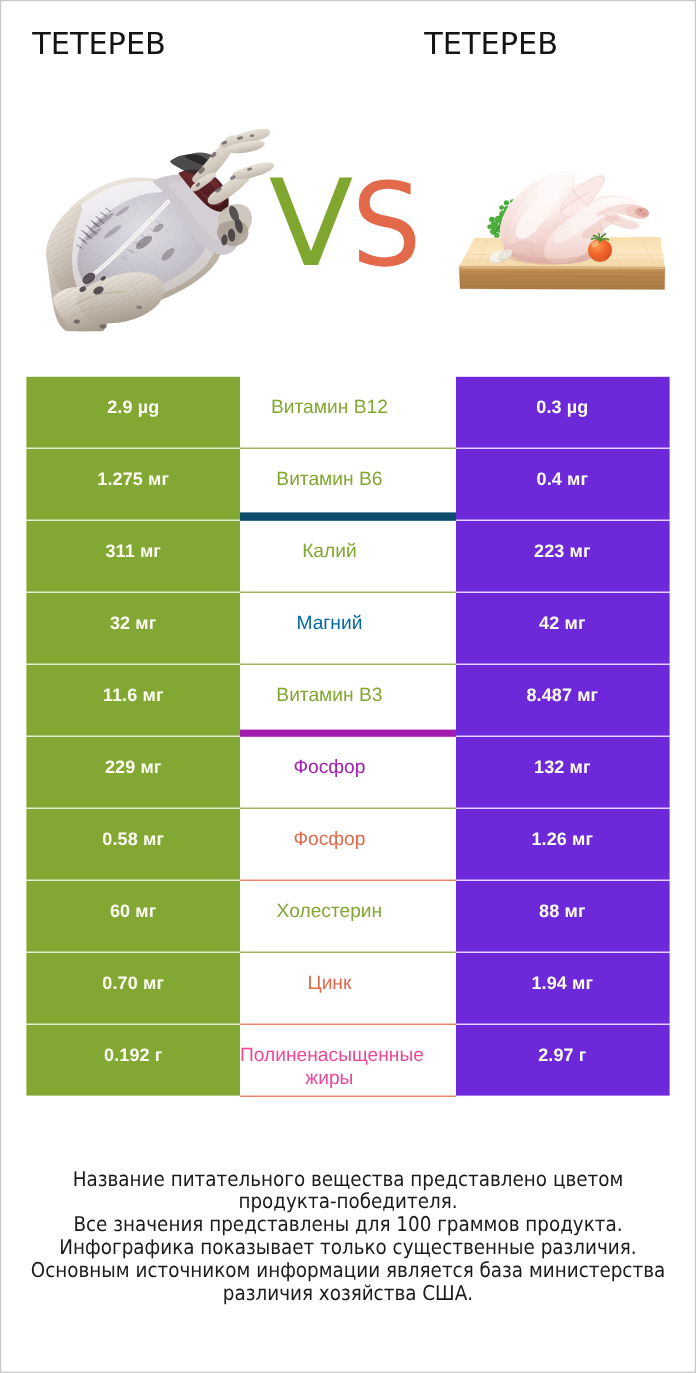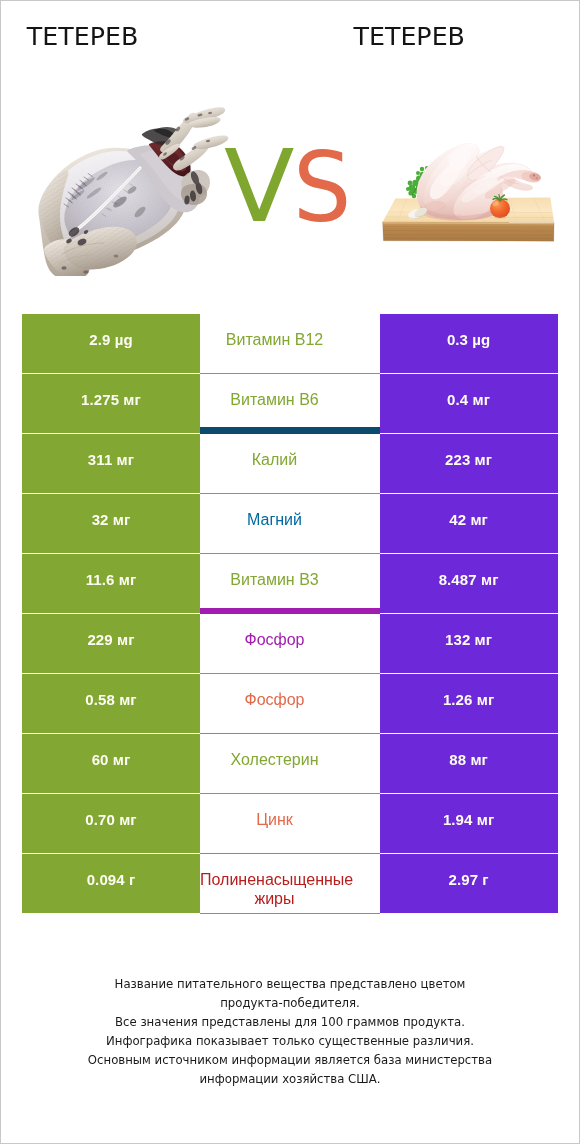--- a/index.html
+++ b/index.html
@@ -17,21 +17,21 @@
   .vs .s{color:#E2694A;left:292px;top:139px;transform:scale(0.92,0.96);}
   .table{position:absolute;left:21.0px;top:313.4px;width:536px;}
   .row{position:relative;height:60px;}
   .cell-l,.cell-r{position:absolute;top:0;height:58.6px;color:#fdfdf4;font-size:15px;font-weight:700;display:flex;align-items:center;justify-content:center;letter-spacing:.1px;}
   .cell-l>span,.cell-r>span{display:block;position:relative;top:-4.5px;}
   .cell-l{left:0;width:178px;background:#82A732;}
   .cell-r{left:357.6px;width:178px;background:#6d28d9;}
   .cell-m{position:absolute;left:178px;width:179.6px;top:0;height:60px;overflow:hidden;display:flex;align-items:flex-start;justify-content:flex-start;text-align:center;font-size:16px;font-weight:400;box-sizing:border-box;line-height:19px;}
   .cell-m>.inner{position:relative;top:16px;}
   .cell-m .inner{width:149px;white-space:normal;}
-  .footer{position:absolute;left:0;right:0;top:972.5px;text-align:center;font-family:"DejaVu Sans Condensed","DejaVu Sans",sans-serif;font-size:13px;color:#1a1a1a;line-height:19px;}
+  .footer{position:absolute;left:0;right:0;top:972.5px;text-align:center;font-family:"DejaVu Sans Condensed","DejaVu Sans",sans-serif;font-size:17px;color:#1a1a1a;line-height:19px;}
 </style>
 </head>
 <body>
 
 <div class="page">
   <div class="hdr-title" id="t-left">ТЕТЕРЕВ</div>
   <div class="hdr-title" id="t-right">ТЕТЕРЕВ</div>
   <div class="vs">
       <span class="v">V</span>
       <span class="s">S</span>
@@ -426,31 +426,31 @@
         </div>
         <div class="cell-m" style="color:#E2694A;border-bottom:1px solid #E2694A">
           <span class="inner">Цинк</span>
         </div>
         <div class="cell-r">
           <span>1.94 мг</span>
         </div>
       </div>
       <div class="row">
         <div class="cell-l">
-          <span>0.094 г</span>
-        </div>
-        <div class="cell-m" style="color:#b91c1c;border-bottom:1px solid #E2694A">
+          <span>0.192 г</span>
+        </div>
+        <div class="cell-m" style="color:#ec4899;border-bottom:1px solid #E2694A">
           <span class="inner">Полиненасыщенные жиры</span>
         </div>
         <div class="cell-r">
           <span>2.97 г</span>
         </div>
       </div>
     </div>
   <div class="footer" id="footer">
       <div>Название питательного вещества представлено цветом</div>
       <div>продукта-победителя.</div>
       <div>Все значения представлены для 100 граммов продукта.</div>
       <div>Инфографика показывает только существенные различия.</div>
       <div>Основным источником информации является база министерства</div>
-      <div>информации хозяйства США.</div>
+      <div>различия хозяйства США.</div>
     </div>
 </div>
 
 </body></html>

